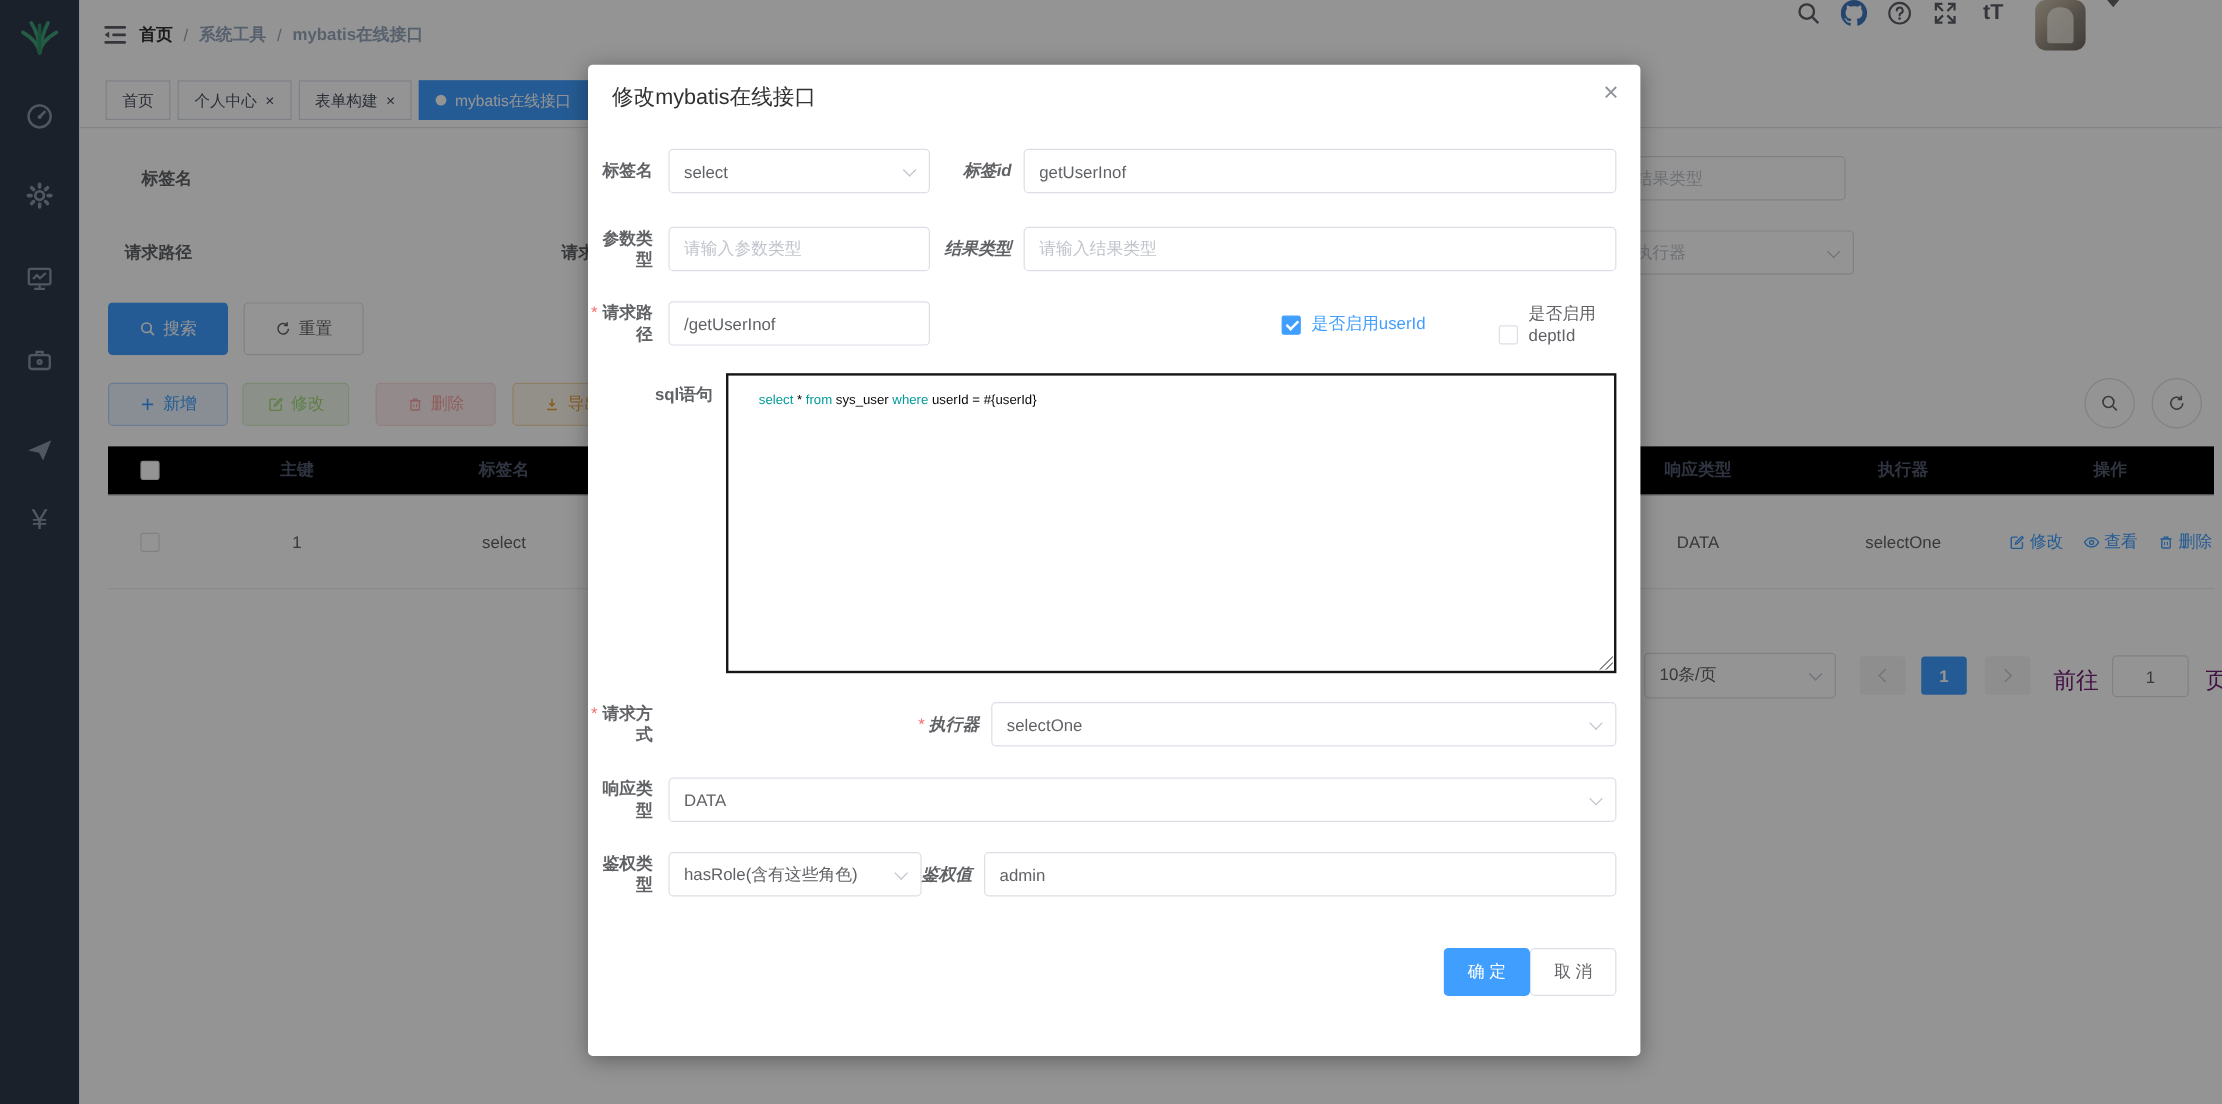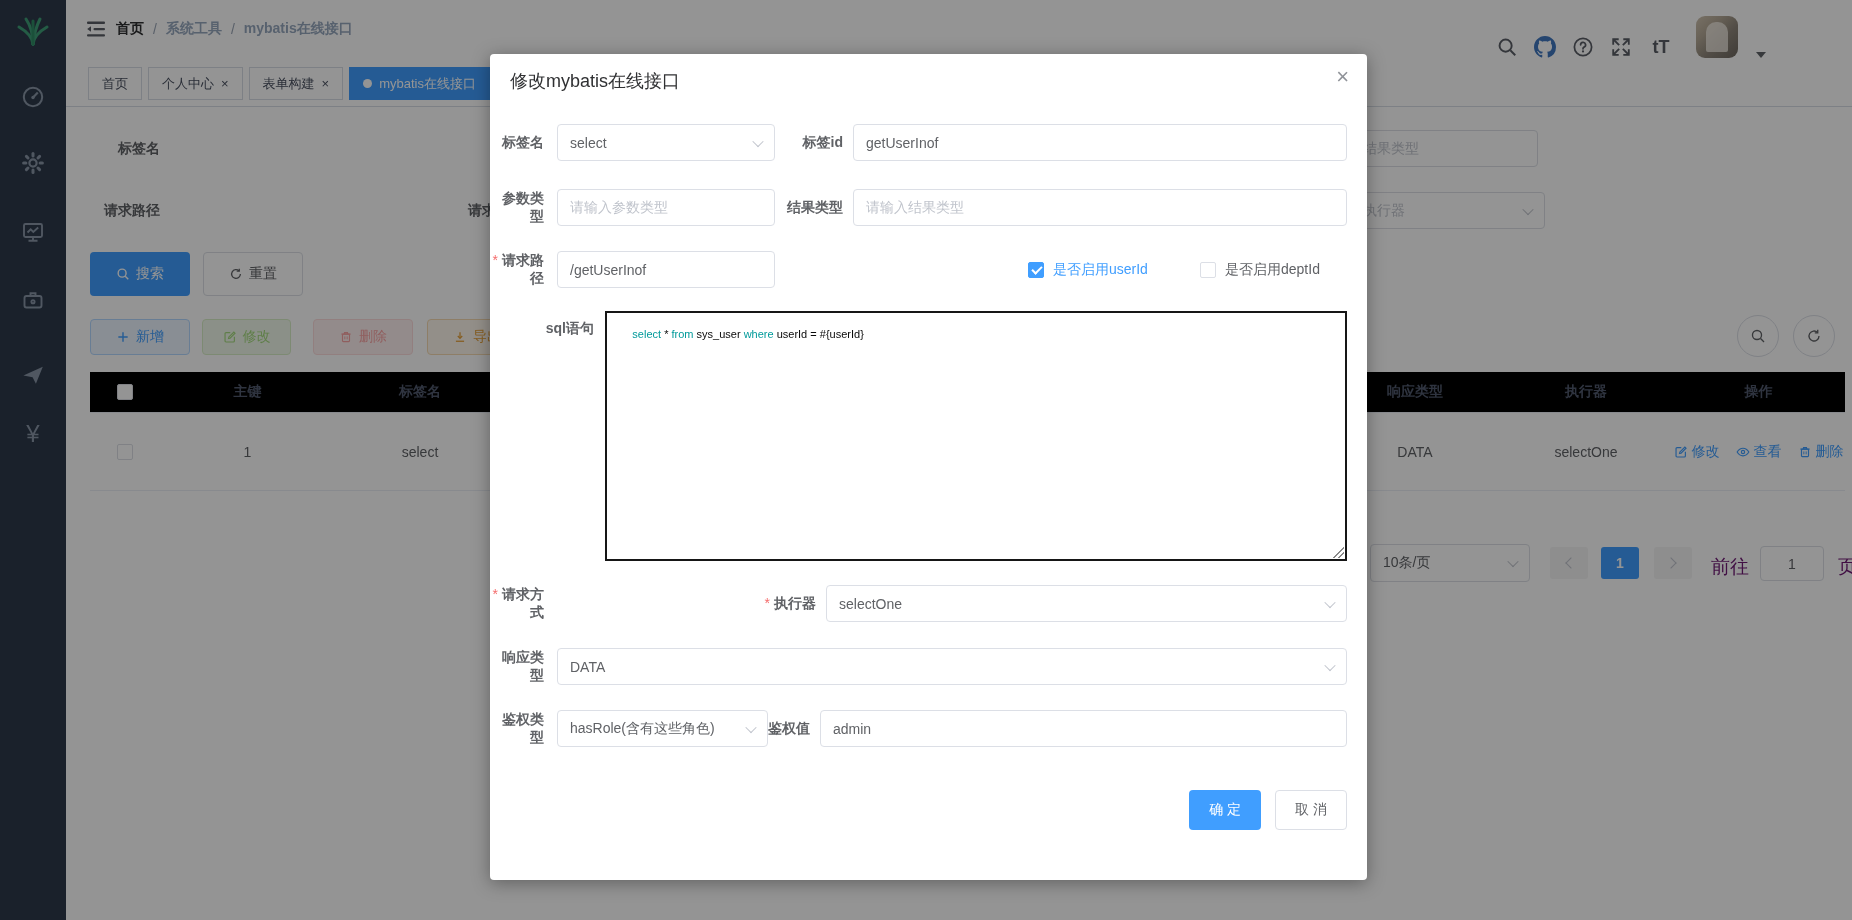--- a/index.html
+++ b/index.html
@@ -14,21 +14,21 @@
   .side-ic svg { width:24px; height:24px; }
   .yuan-glyph { font-size:24px; color:#8a97a8; font-weight:400; }
 
   
   .topbar { position:absolute; left:66px; top:0; width:1786px; height:58px; background:#fff; z-index:1; }
   .toggle { position:absolute; left:18px; top:17px; width:24px; height:24px; cursor:pointer; }
   .crumb { position:absolute; left:50px; top:20px; font-size:14px; display:flex; gap:9px; align-items:center; }
   .crumb .c-first { color:#303133; font-weight:700; }
   .crumb .c-sep { color:#9aa5b5; }
   .crumb .c-rest { color:#97a8be; font-weight:700; }
-  .top-right { position:absolute; left:1430px; top:0; height:58px; display:flex; align-items:flex-end; gap:16px; }
+  .top-right { position:absolute; left:1430px; top:0; height:58px; display:flex; align-items:flex-start; gap:16px; }
   .tr-ic { width:22px; height:22px; display:flex; align-items:center; justify-content:center; }
   .tsize { font-weight:700; color:#5a5e66; width:26px; display:flex; align-items:baseline; justify-content:center; font-size:18px; }
   .avatar { width:42px; height:42px; border-radius:9px; margin-left:6px;
             background:linear-gradient(135deg,#cfc3b0 0%,#b4a896 30%,#8d857a 60%,#6e6860 100%); position:relative; overflow:hidden; }
   .avatar::after { content:""; position:absolute; left:10px; top:6px; width:22px; height:30px; border-radius:10px 10px 2px 2px; background:rgba(245,240,232,.75); }
   .caret { width:0; height:0; border-left:5px solid transparent; border-right:5px solid transparent; border-top:6px solid #5f6368; margin-left:2px; }
 
   
   .tagsbar { position:absolute; left:66px; top:58px; width:1786px; height:49px; background:#fff; border-bottom:1px solid #d8dce5; z-index:1; }
   .tabs { position:absolute; left:22px; top:9px; display:flex; gap:6px; }
@@ -78,39 +78,39 @@
   .pgoto { left:1694px; top:439px; width:64px; height:35px; border:1px solid #dcdfe6; border-radius:4px; color:#606266; cursor:text; }
 
   
   .overlay { position:absolute; inset:0; background:rgba(0,0,0,0.42); z-index:10; }
   .dialog { position:absolute; left:490px; top:54px; width:877px; height:826px; background:#fff; border-radius:4px;
             box-shadow:0 3px 18px rgba(0,0,0,.35); z-index:20; }
   .dtitle { position:absolute; left:20px; top:15px; font-size:18px; color:#303133; }
   .dclose { position:absolute; right:18px; top:12px; font-size:22px; color:#909399; cursor:pointer; line-height:1; }
   .drow { position:absolute; left:0; width:857px; height:37px; display:flex; align-items:center; }
   .ml { width:67px; flex-shrink:0; text-align:right; padding-right:13px; font-weight:700; color:#606266; }
-  .mlr { font-weight:700; color:#606266; padding-right:10px; white-space:nowrap; }
+  .mlr { font-weight:700; color:#606266; padding-right:10px; white-space:nowrap;font-style:italic; }
   .required::before { content:"*"; color:#f56c6c; margin-right:4px; font-weight:400; }
   .ctl { height:37px; border:1px solid #dcdfe6; border-radius:4px; background:#fff; display:flex; align-items:center; padding:0 12px; color:#606266; }
   .w218 { width:218px; } .w494 { width:494px; } .w521 { width:521px; } .w527 { width:527px; } .w790 { width:790px; }
   .rgt { margin-left:auto; display:flex; align-items:center; }
   .cbgroup { margin-left:auto; width:319px; display:flex; align-items:center; }
-  .cbitem { display:flex; align-items:center; gap:9px; cursor:pointer; }
+  .cbitem { display:flex; align-items:flex-end; gap:9px; cursor:pointer;margin-left:40px; }
   .cbitem.first { width:172px; }
   .cbx.checked { background:#409eff; border-color:#409eff; }
   .cbx.checked::after { content:""; position:absolute; left:5px; top:1.5px; width:4px; height:8px; border:solid #fff; border-width:0 2px 2px 0; transform:rotate(45deg); }
   .cblabel-on { color:#409eff; }
   .cblabel-off { color:#606266; }
   .sql-label { position:absolute; left:0; top:266px; width:104px; text-align:right; font-weight:700; color:#606266; }
   .sql-editor { position:absolute; left:115px; top:257px; width:742px; height:250px; border:2px solid #161616; background:#fff;
                 padding:3px 7px; font-size:11px; color:#0a0a0a; white-space:pre; cursor:text; }
   .sql-kw { color:#009a9a; }
   .sql-editor::after { content:""; position:absolute; right:1px; bottom:1px; width:12px; height:12px;
       background:linear-gradient(135deg, transparent 52%, #8a8a8a 52% 60%, transparent 60% 72%, #8a8a8a 72% 80%, transparent 80%); }
-  .dlg-btns { position:absolute; right:20px; top:736px; display:flex; gap:14px; }
+  .dlg-btns { position:absolute; right:20px; top:736px; display:flex; }
   .dbtn { height:40px; padding:0 19px; border-radius:4px; font-size:14px; display:flex; align-items:center; cursor:pointer; border:1px solid transparent; white-space:nowrap; }
   .dbtn-ok { background:#409eff; color:#fff; }
   .dbtn-cancel { background:#fff; border-color:#dcdfe6; color:#606266; }
 </style>
 </head>
 <body>
 
 <div id="app">
 
   <aside class="sidebar">

